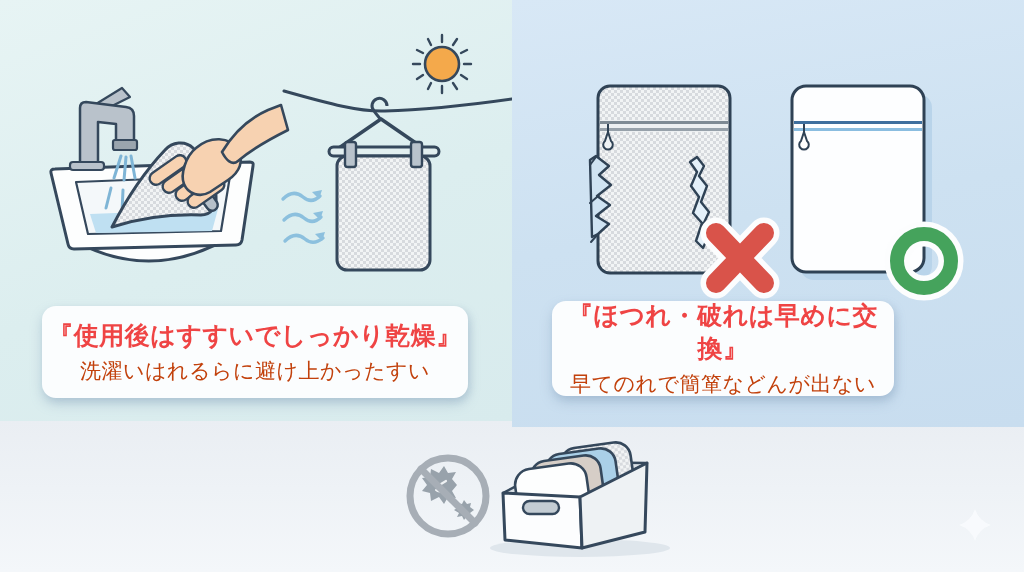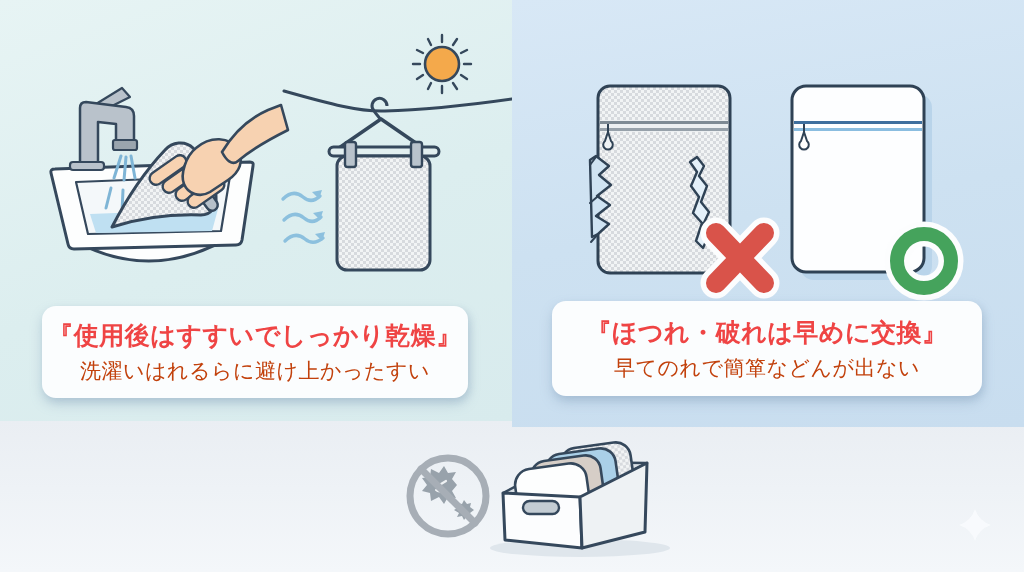--- a/index.html
+++ b/index.html
@@ -22,21 +22,21 @@
   }
   .art{position:absolute;left:0;top:0;display:block;}
   .caption{
     position:absolute;
     background:#fbfdfe;border-radius:14px;
     box-shadow:0 6px 12px rgba(125,156,184,0.38),3px 3px 6px rgba(125,156,184,0.18);
     display:flex;flex-direction:column;justify-content:center;align-items:center;
     text-align:center;gap:5px;
   }
   .caption-left{left:42px;top:306px;width:426px;height:92px;}
-  .caption-right{left:552px;top:301px;width:430px;height:95px;align-items:center;}
+  .caption-right{left:552px;top:301px;width:342px;height:95px;align-items:center;}
   .caption-title{font-size:25px;font-weight:bold;color:#ef4444;letter-spacing:0.5px;}
   .caption-sub{font-size:21px;color:#c2410c;letter-spacing:0.5px;}
 </style>
 </head>
 <body>
 
 <div class="stage">
 
   <footer class="bottom-strip">
     <svg class="art" width="1024" height="151" viewBox="0 0 1024 151">

